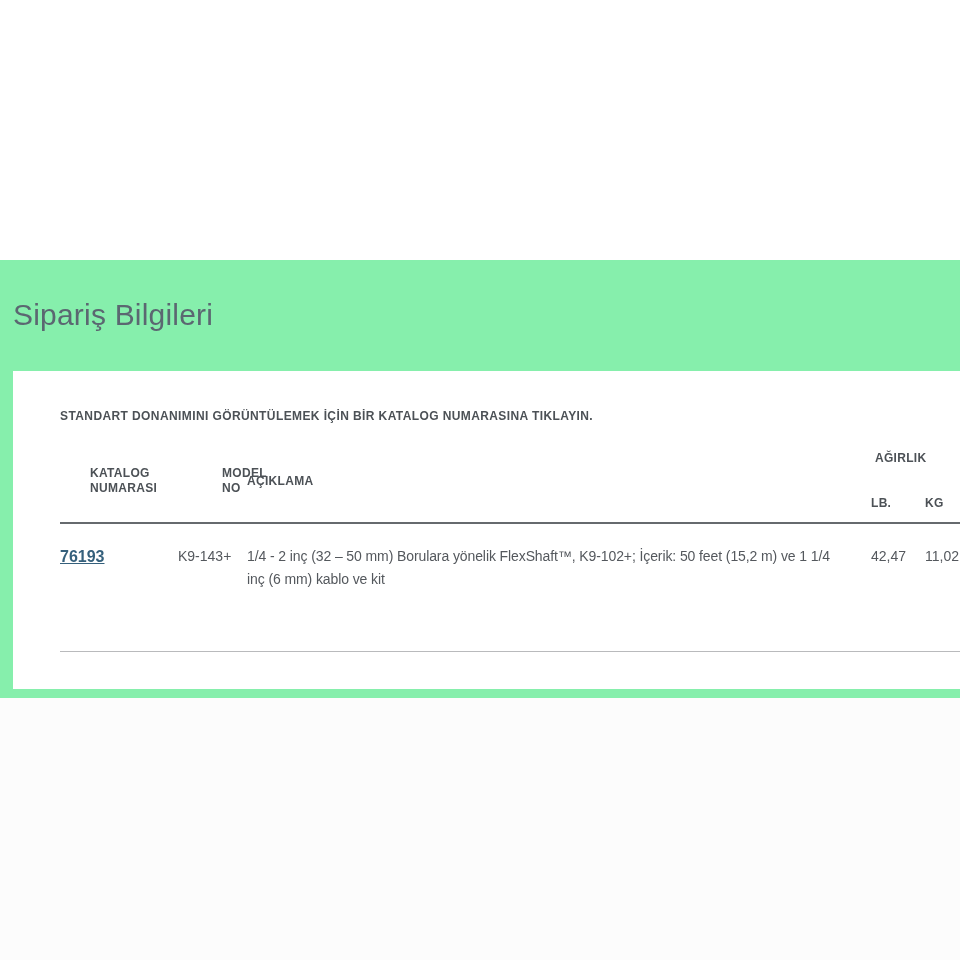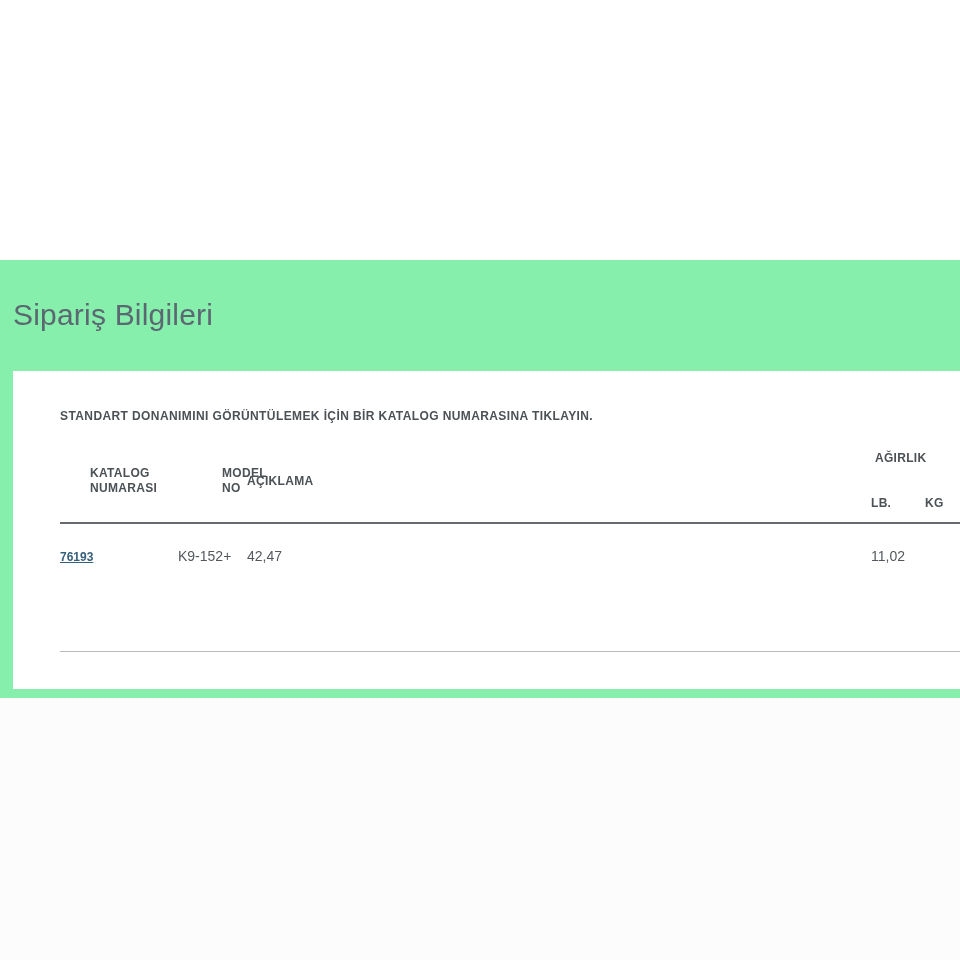--- a/index.html
+++ b/index.html
@@ -75,21 +75,21 @@
     min-height: 128px;
     border-bottom: 1px solid #b9babc;
     font-size: 14px;
     color: #54585d;
     line-height: 23px;
     align-items: start;
   }
   .catalog-link {
     color: #35607c;
     font-weight: 700;
-    font-size: 12px;
+    font-size: 16px;
     cursor: pointer;
   }
   .cell-desc {
     padding-right: 26px;
     letter-spacing: -0.1px;
   }
 </style>
 </head>
 <body>
 
@@ -113,19 +113,20 @@
           <div class="th">LB.</div>
           <div class="th">KG</div>
         </div>
       </div>
     </div>
 
     <div class="grid trow">
       <div>
         <a href="#" class="catalog-link">76193</a>
       </div>
-      <div>K9-152+</div>
+      <div>K9-143+</div>
+      <div class="cell-desc">1/4 - 2 inç (32 – 50 mm) Borulara yönelik FlexShaft™, K9-102+; İçerik: 50 feet (15,2 m) ve 1 1/4 inç (6 mm) kablo ve kit</div>
       <div>42,47</div>
       <div>11,02</div>
     </div>
 
   </div>
 </section>
 
 </body></html>

